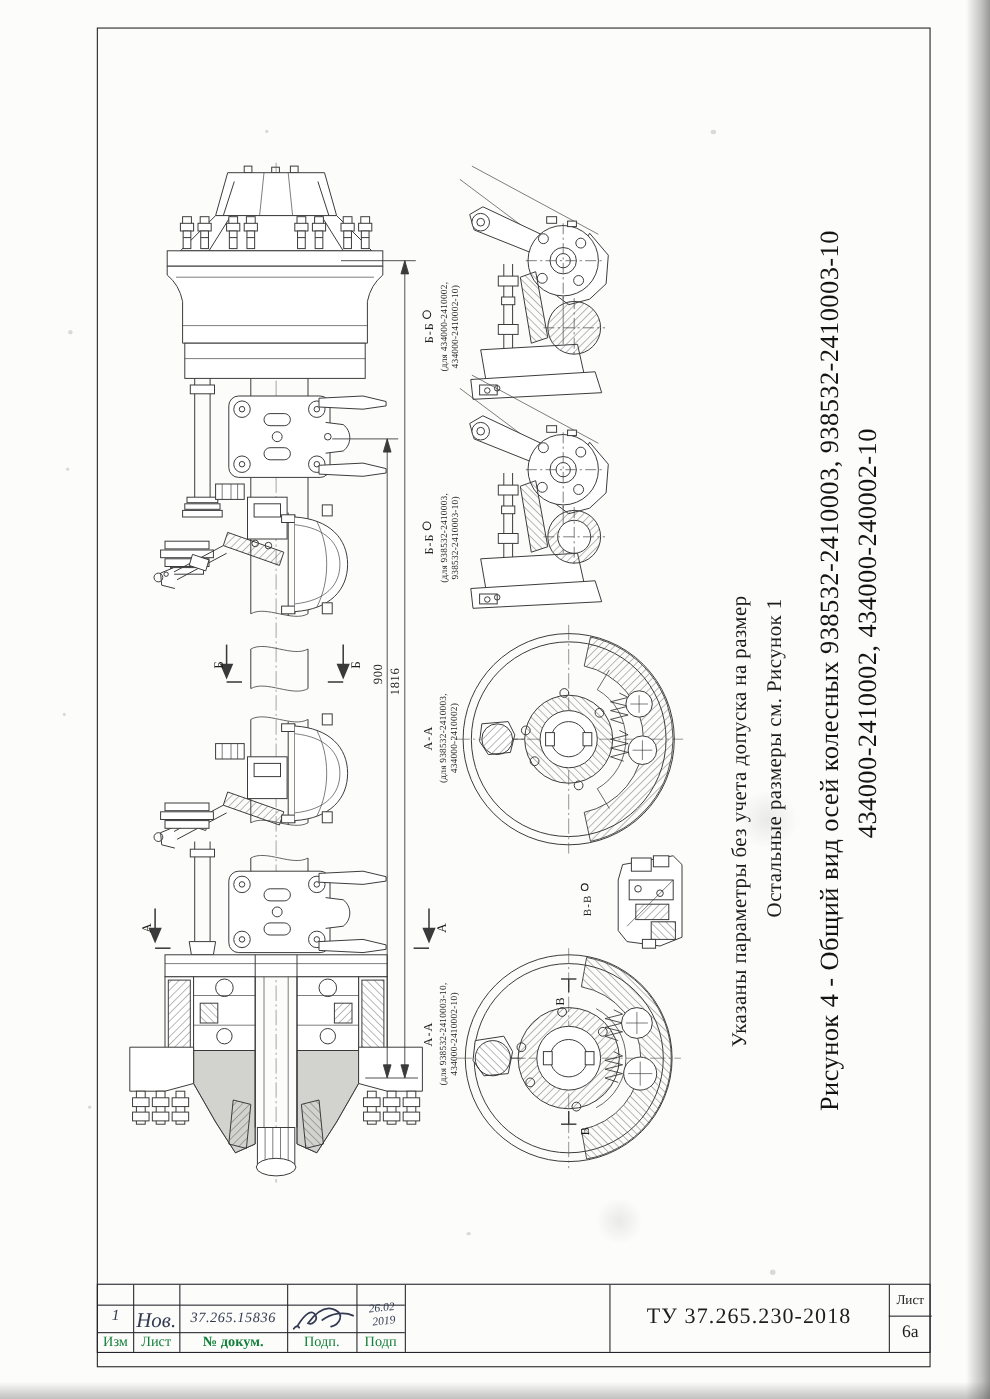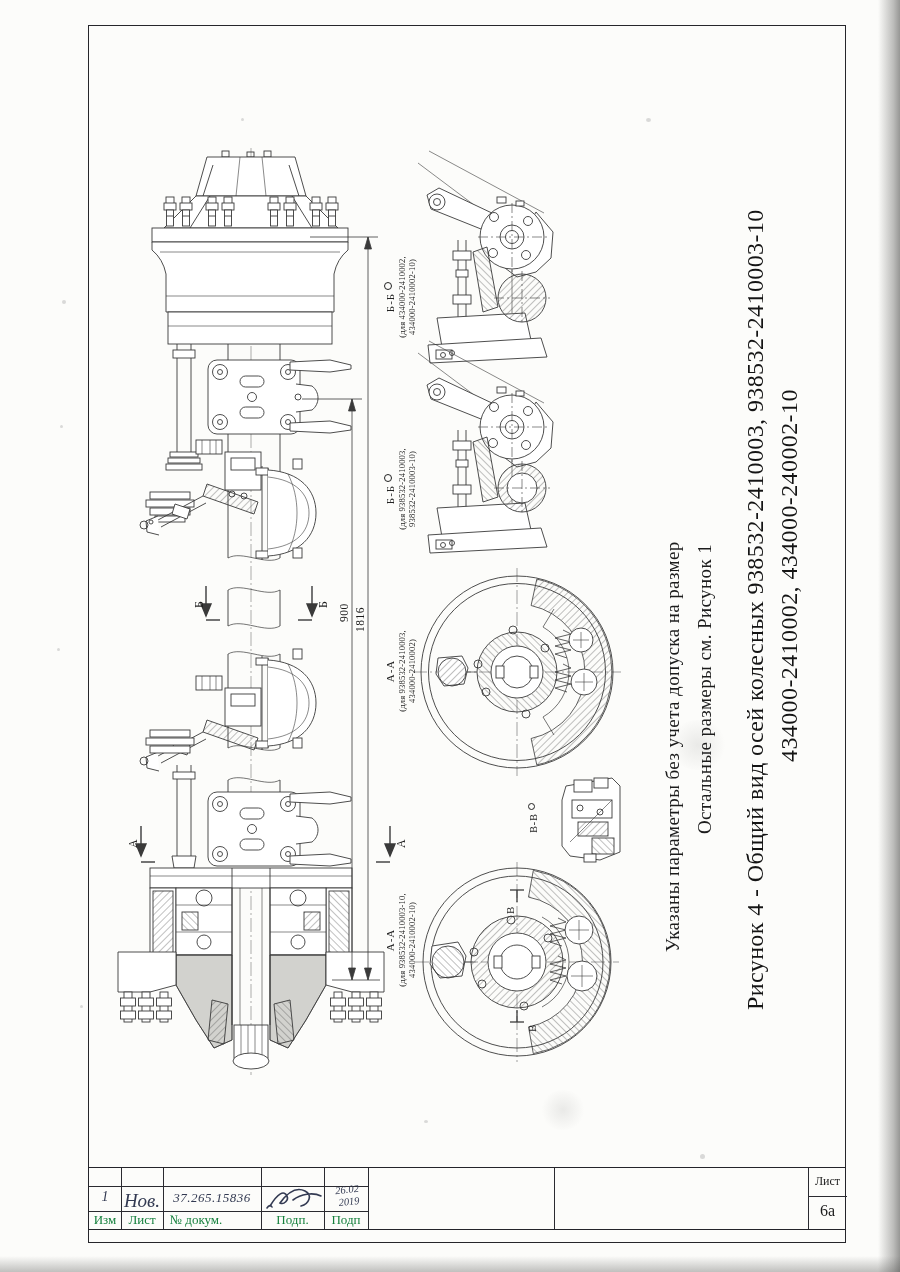--- a/index.html
+++ b/index.html
@@ -494,32 +494,33 @@
     <div class="vl" style="left:235px;"></div>
     <div class="vl" style="left:279px;"></div>
     <div class="vl" style="left:465px;"></div>
     <div class="vl" style="left:719px;"></div>
     <div class="hl" style="left:0;width:279px;top:18px;"></div>
     <div class="hl" style="left:0;width:279px;top:43px;"></div>
     <div class="hl" style="left:719px;width:39px;top:28px;"></div>
 
     <span class="hdr" style="left:0;width:32px;top:44px;">Изм</span>
     <span class="hdr" style="left:32px;width:42px;top:44px;">Лист</span>
-    <span class="hdr" style="left:58px;width:98px;top:44px;">№ докум.</span>
+    <span class="hdr" style="left:74px;width:98px;top:44px;font-weight:bold;">№ докум.</span>
     <span class="hdr" style="left:172px;width:63px;top:44px;">Подп.</span>
     <span class="hdr" style="left:235px;width:44px;top:44px;">Подп</span>
 
     <span class="ink" style="left:0;width:32px;top:21px;font-size:14px;">1</span>
     <span class="ink" style="left:32px;width:42px;top:22px;font-size:19px;">Нов.</span>
     <span class="ink" style="left:74px;width:98px;top:22px;font-size:13px;letter-spacing:.5px;">37.265.15836</span>
     <svg style="position:absolute;left:176px;top:16px;" width="60" height="28" viewBox="0 0 60 28">
       <path d="M2,24 C4,21 6,21 7,23 M5,22 C13,9 19,6 22,12 C24,16 19,21 15,19 C23,8 32,3 40,7 C48,11 44,20 36,22 M28,16 C36,10 48,8 56,12" fill="none" stroke="#333a52" stroke-width="1.6" stroke-linecap="round"></path>
     </svg>
     <span class="ink" style="left:236px;width:44px;top:16px;font-size:10.5px;transform:rotate(-6deg);">26.02</span>
     <span class="ink" style="left:238px;width:44px;top:28px;font-size:10.5px;transform:rotate(-6deg);">2019</span>
 
+    <span style="left:465px;width:254px;top:18px;font-size:20px;letter-spacing:1px;">ТУ 37.265.230-2018</span>
     <span style="left:719px;width:39px;top:6px;font-size:12px;">Лист</span>
     <span style="left:719px;width:39px;top:34px;font-size:16px;">6а</span>
   </div>
 
   <div class="edge-r"></div>
   <div class="edge-b"></div>
 </div>
 
 </body></html>

